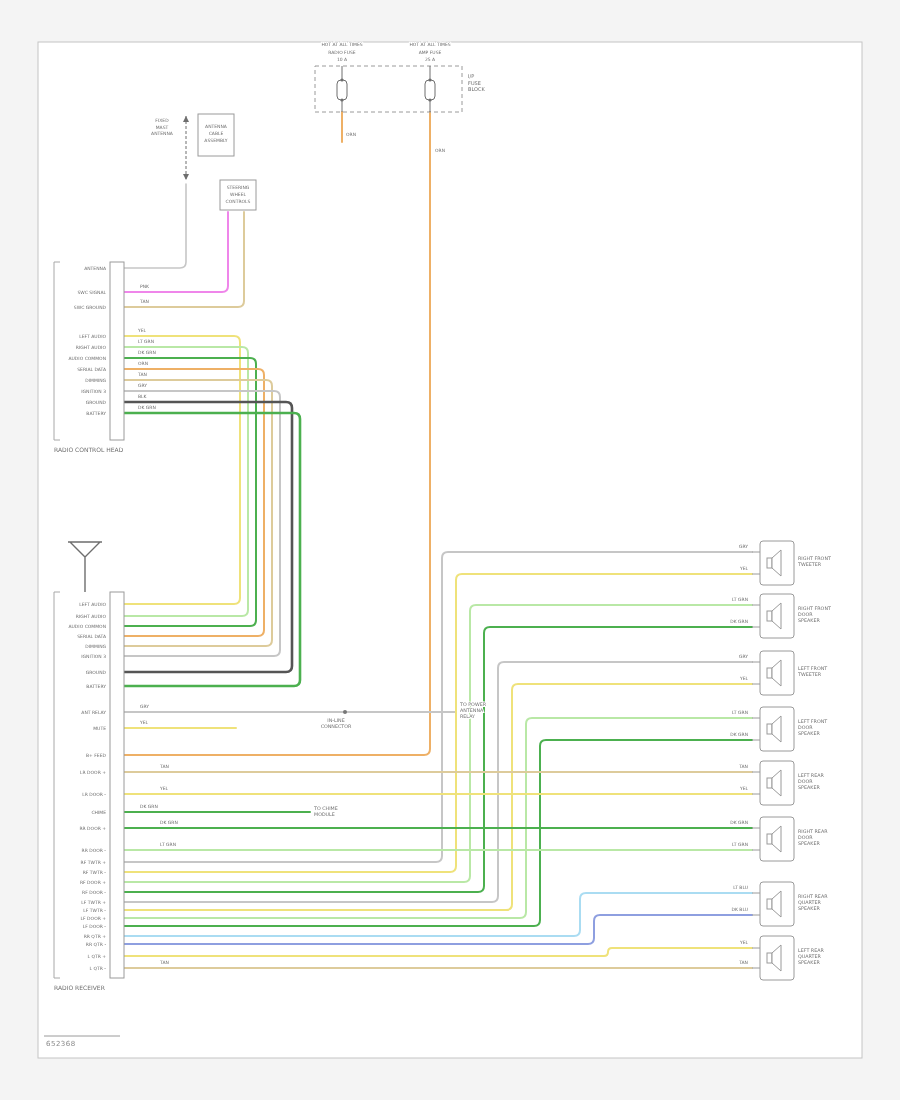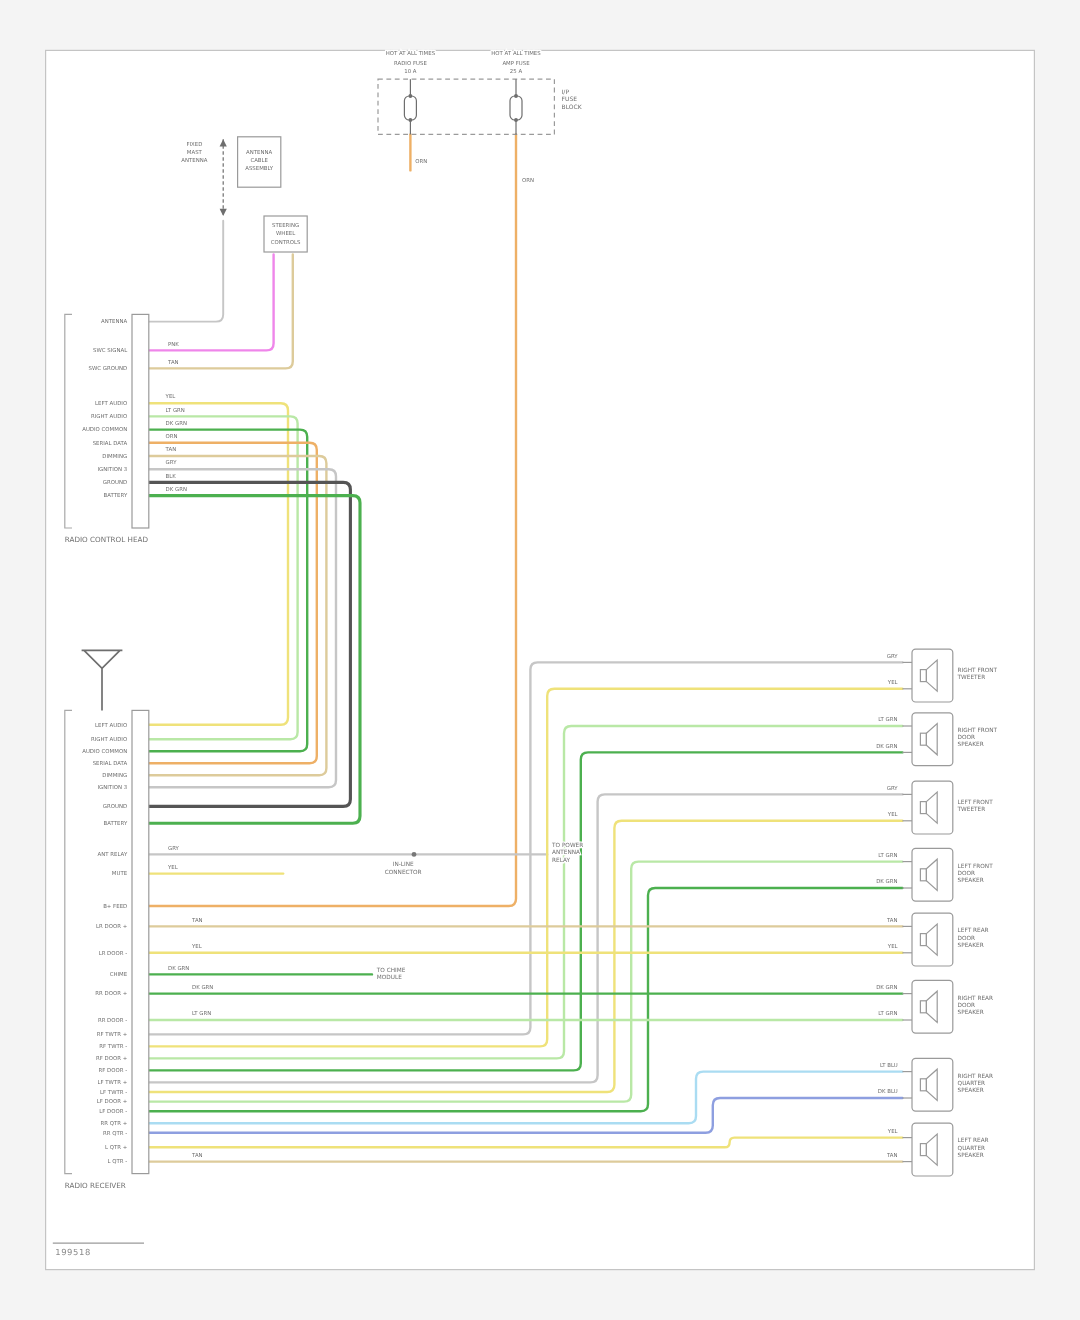--- a/index.html
+++ b/index.html
@@ -236,14 +236,14 @@
       <text x="160" y="824" font-size="4.5" text-anchor="start" fill="#6e6e6e" style="paint-order:stroke;stroke:#ffffff;stroke-width:2">DK GRN</text>
       <text x="748" y="846" font-size="4.5" text-anchor="end" fill="#6e6e6e" style="paint-order:stroke;stroke:#ffffff;stroke-width:2">LT GRN</text>
       <text x="160" y="846" font-size="4.5" text-anchor="start" fill="#6e6e6e" style="paint-order:stroke;stroke:#ffffff;stroke-width:2">LT GRN</text>
       <text x="748" y="889" font-size="4.5" text-anchor="end" fill="#6e6e6e" style="paint-order:stroke;stroke:#ffffff;stroke-width:2">LT BLU</text>
       <text x="748" y="911" font-size="4.5" text-anchor="end" fill="#6e6e6e" style="paint-order:stroke;stroke:#ffffff;stroke-width:2">DK BLU</text>
       <text x="748" y="944" font-size="4.5" text-anchor="end" fill="#6e6e6e" style="paint-order:stroke;stroke:#ffffff;stroke-width:2">YEL</text>
       <text x="748" y="964" font-size="4.5" text-anchor="end" fill="#6e6e6e" style="paint-order:stroke;stroke:#ffffff;stroke-width:2">TAN</text>
       <text x="160" y="964" font-size="4.5" text-anchor="start" fill="#6e6e6e" style="paint-order:stroke;stroke:#ffffff;stroke-width:2">TAN</text>
       <line x1="44" y1="1036" x2="120" y2="1036" stroke="#9a9a9a"></line>
     </svg>
-  <div class="footer-code">199518</div>
+  <div class="footer-code">652368</div>
 </div>
 
 </body></html>

